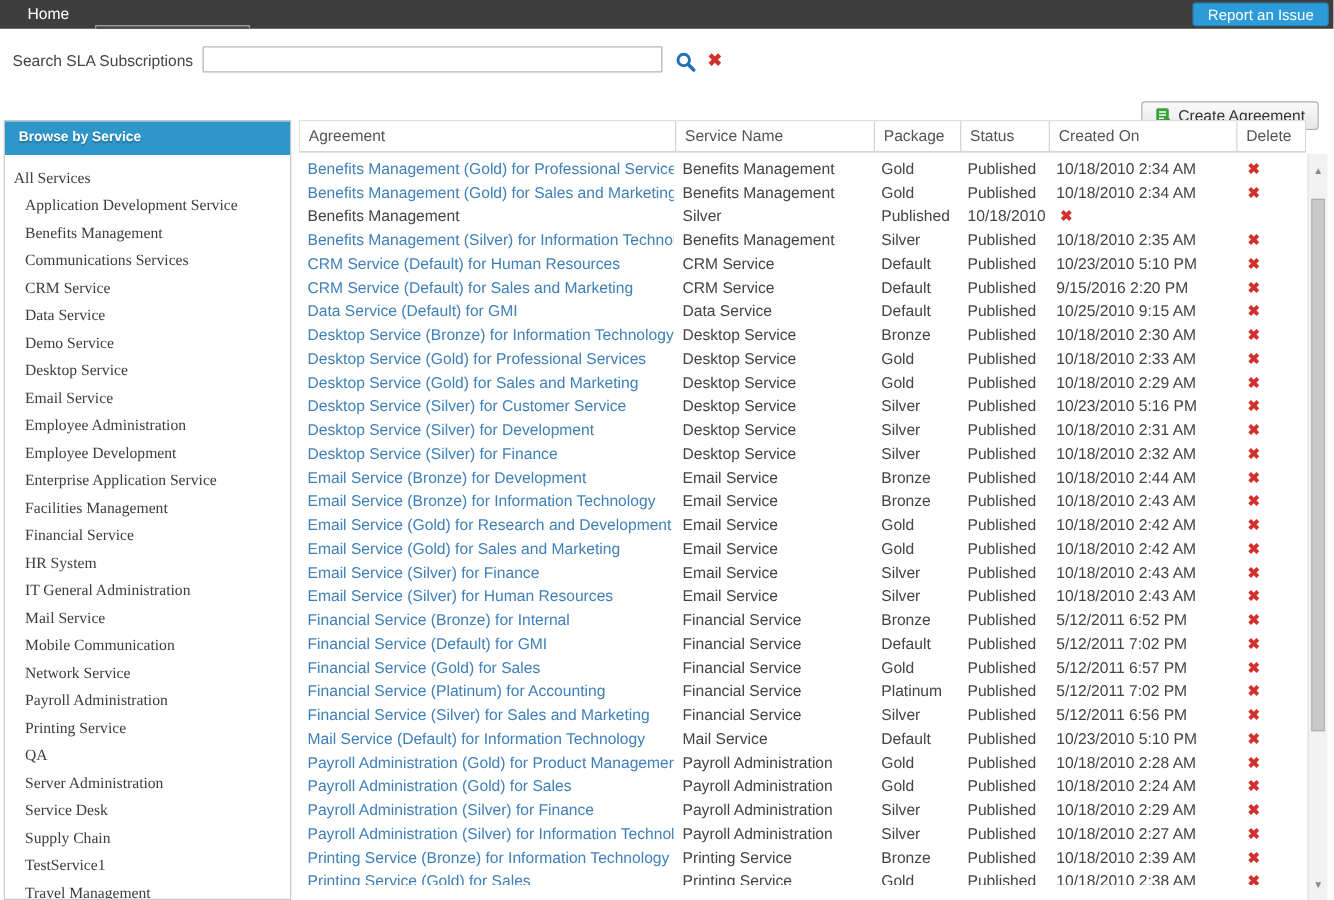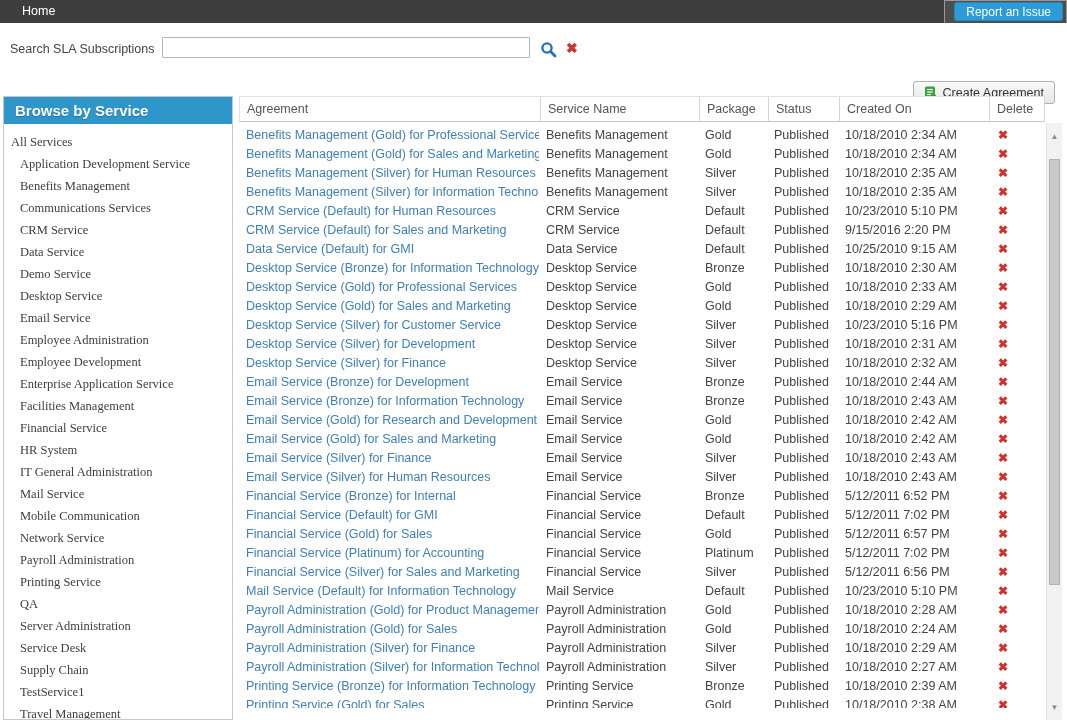--- a/index.html
+++ b/index.html
@@ -4,28 +4,28 @@
 <style>
   * { margin:0; padding:0; box-sizing:border-box; }
   html,body { background:#fff; }
   .app {
     position:relative; width:1067px; height:720px; overflow:hidden;
     background:#fff; font-family:"Liberation Sans", sans-serif; font-size:12.5px; color:#404040;
   }
   
   .topbar {
     position:absolute; left:0; top:0; width:100%; height:23px;
-    background:var(--topbar-bg); display:flex; align-items:stretch;justify-content:space-between;
+    background:var(--topbar-bg); display:flex; align-items:stretch;
   }
   .tab {
     color:#fff; font-size:12.5px; line-height:23px; padding:0 13px; cursor:pointer; white-space:nowrap;
   }
   .tab.home { margin-left:9px; }
   .tab.active {
-    background:var(--active-tab-bg); border:1px solid #9a9a9a; border-bottom:none; margin-left:8px;
+    background:var(--active-tab-bg); border:1px solid #9a9a9a; border-bottom:none; margin-left:8px;margin-top:20px;
   }
   .report-btn {
     position:absolute; right:4px; top:2px; height:19px;
     background:var(--report-button-bg); color:#fff; border:1px solid #2488bf; border-radius:3px;
     font-family:"Liberation Sans", sans-serif; font-size:12px; padding:0 11px; cursor:pointer;
   }
   
   .search-label { position:absolute; left:10px; top:42px; color:#444; }
   .search-input {
     position:absolute; left:162px; top:37px; width:368px; height:21px;
@@ -44,21 +44,21 @@
     font-family:"Liberation Sans", sans-serif; font-size:12.5px; color:#333;
     display:flex; align-items:center; gap:5px; padding:0 10px; cursor:pointer;
   }
   
   .sidebar {
     position:absolute; left:3px; top:96px; width:230px; height:624px;
     background:#fff; border:1px solid #c8c8c8; overflow:hidden;
   }
   .sidebar-header {
     height:27px; background:var(--panel-header-bg); color:#fff;
-    font-weight:bold; font-size:15px; line-height:27px; padding-left:11px;
+    font-weight:bold; font-size:11px; line-height:27px; padding-left:11px;
     text-shadow:0 1px 1px rgba(0,0,0,0.25);
   }
   .sidebar-list { list-style:none; padding-top:7px; }
   .side-item { line-height:22px; padding-left:16px; color:#3d3d3d; cursor:pointer; white-space:nowrap; overflow:hidden;font-family:Liberation Serif, serif; }
   .side-item.root { padding-left:7px; }
   
   .table-wrap { position:absolute; left:239px; top:96px; width:806px; height:612px; overflow:hidden; }
   .thead {
     display:grid; grid-template-columns:300px 159px 69px 71px 150px 56px;
     height:26px; align-items:end; border-top:1px solid #e0e0e0; border-bottom:1px solid #c9c9c9;
@@ -176,21 +176,20 @@
         </div>
         <div class="trow">
           <div class="cell agreement">Benefits Management (Gold) for Sales and Marketing</div>
           <div class="cell service">Benefits Management</div>
           <div class="cell package">Gold</div>
           <div class="cell status">Published</div>
           <div class="cell created">10/18/2010 2:34 AM</div>
           <div class="cell delete"><span class="xicon">✖</span></div>
         </div>
         <div class="trow">
-          <div class="cell agreement">Benefits Management (Silver) for Human Resources</div>
           <div class="cell service">Benefits Management</div>
           <div class="cell package">Silver</div>
           <div class="cell status">Published</div>
           <div class="cell created">10/18/2010 2:35 AM</div>
           <div class="cell delete"><span class="xicon">✖</span></div>
         </div>
         <div class="trow">
           <div class="cell agreement">Benefits Management (Silver) for Information Technolo</div>
           <div class="cell service">Benefits Management</div>
           <div class="cell package">Silver</div>

